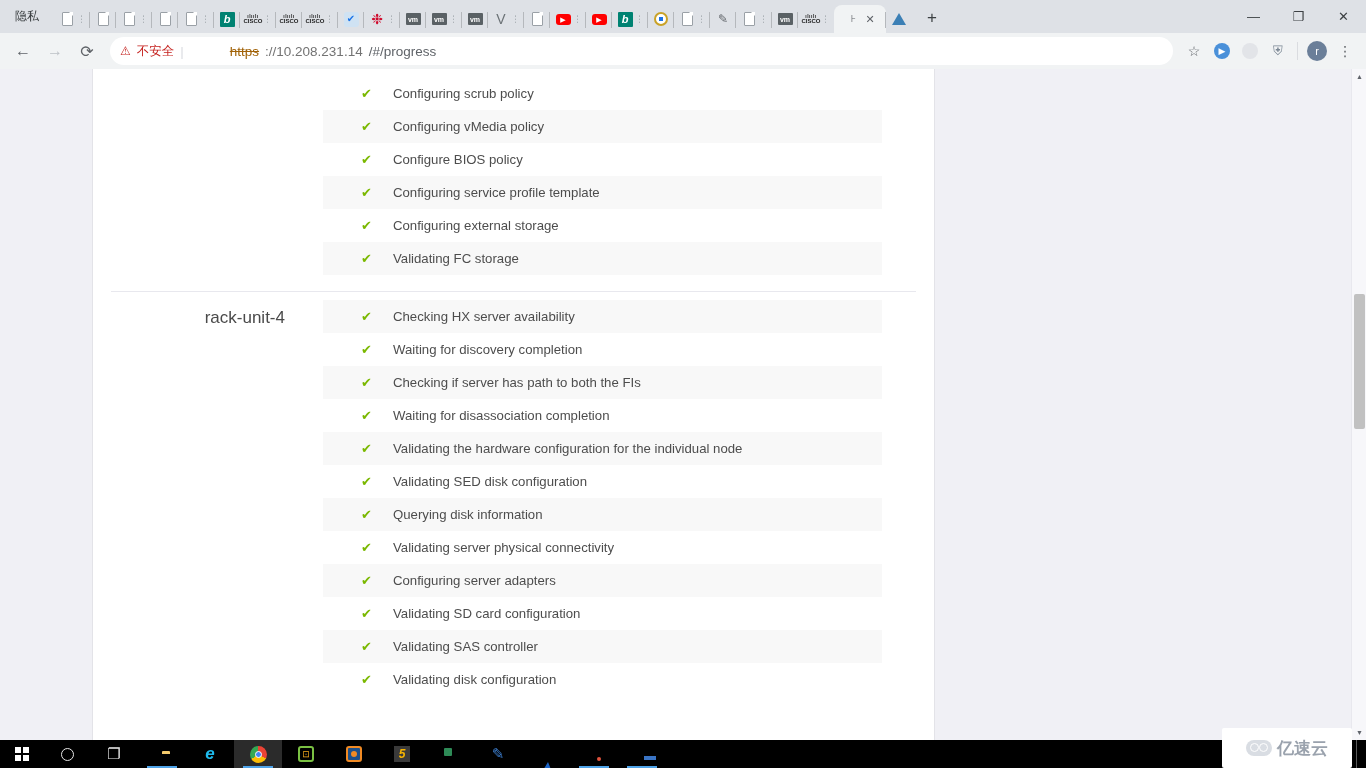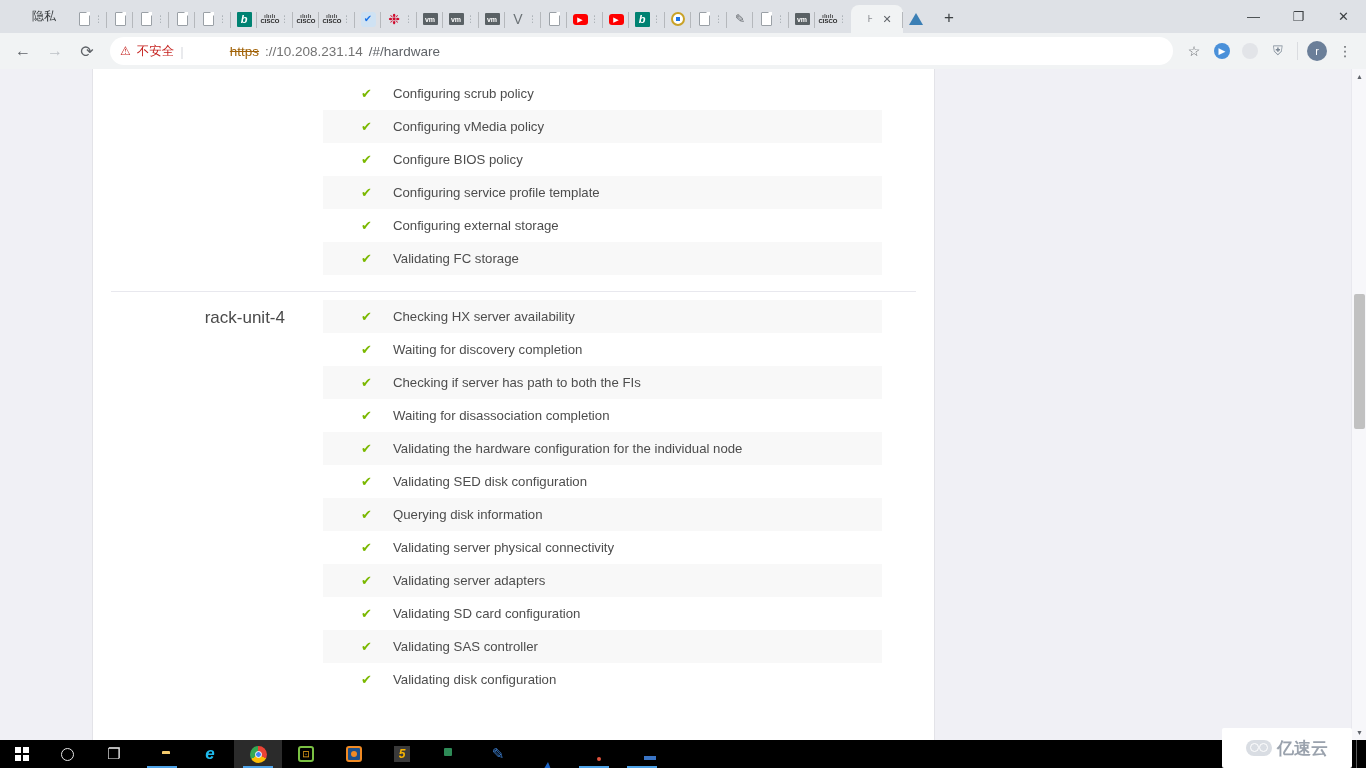--- a/index.html
+++ b/index.html
@@ -24,21 +24,20 @@
     display: flex; align-items: flex-end;
     padding-left: 0px;
     position: relative;
     flex: 0 0 33px;
   }
   #privacy-label {
     width: 54px; height: 33px;
     display: flex; align-items: center; justify-content: center;
     font-size: 12px; color: #3c4043;
     background: #dee1e6;
-    margin-left: 17px;
   }
   .tab {
     height: 28px;
     min-width: 26px;
     display: flex; align-items: center; justify-content: center;
     gap: 2px;
     position: relative;
     padding: 0 5px;
     border-radius: 8px 8px 0 0;
     flex: 0 0 auto;
@@ -460,21 +459,21 @@
     <div class="nav-btn">←</div>
     <div class="nav-btn disabled">→</div>
     <div class="nav-btn">⟳</div>
 
     <div id="omnibox">
       <span id="warn-tri">⚠</span>
       <span id="not-secure">不安全</span>
       <span id="omni-sep">|</span>
       <span id="url-scheme">https</span>
         <span id="url-host">://10.208.231.14</span>
-        <span id="url-path">/#/hardware</span>
+        <span id="url-path">/#/progress</span>
     </div>
 
     <div class="tool-ico">☆</div>
     <div class="tool-ico">
       <span class="ext-circle" style="background:#4a90d9;display:flex;align-items:center;justify-content:center;color:#fff;font-size:9px;">▶</span>
     </div>
     <div class="tool-ico">
       <span class="ext-circle" style="background:#e2e4e8;"></span>
     </div>
     <div class="tool-ico">
@@ -585,21 +584,21 @@
                 <div class="task-row">
                   <span class="task-ico">
                     <span class="chk">✔</span>
                   </span>
                   <span class="task-label">Validating server physical connectivity</span>
                 </div>
                 <div class="task-row alt">
                   <span class="task-ico">
                     <span class="chk">✔</span>
                   </span>
-                  <span class="task-label">Validating server adapters</span>
+                  <span class="task-label">Configuring server adapters</span>
                 </div>
                 <div class="task-row">
                   <span class="task-ico">
                     <span class="chk">✔</span>
                   </span>
                   <span class="task-label">Validating SD card configuration</span>
                 </div>
                 <div class="task-row alt">
                   <span class="task-ico">
                     <span class="chk">✔</span>

